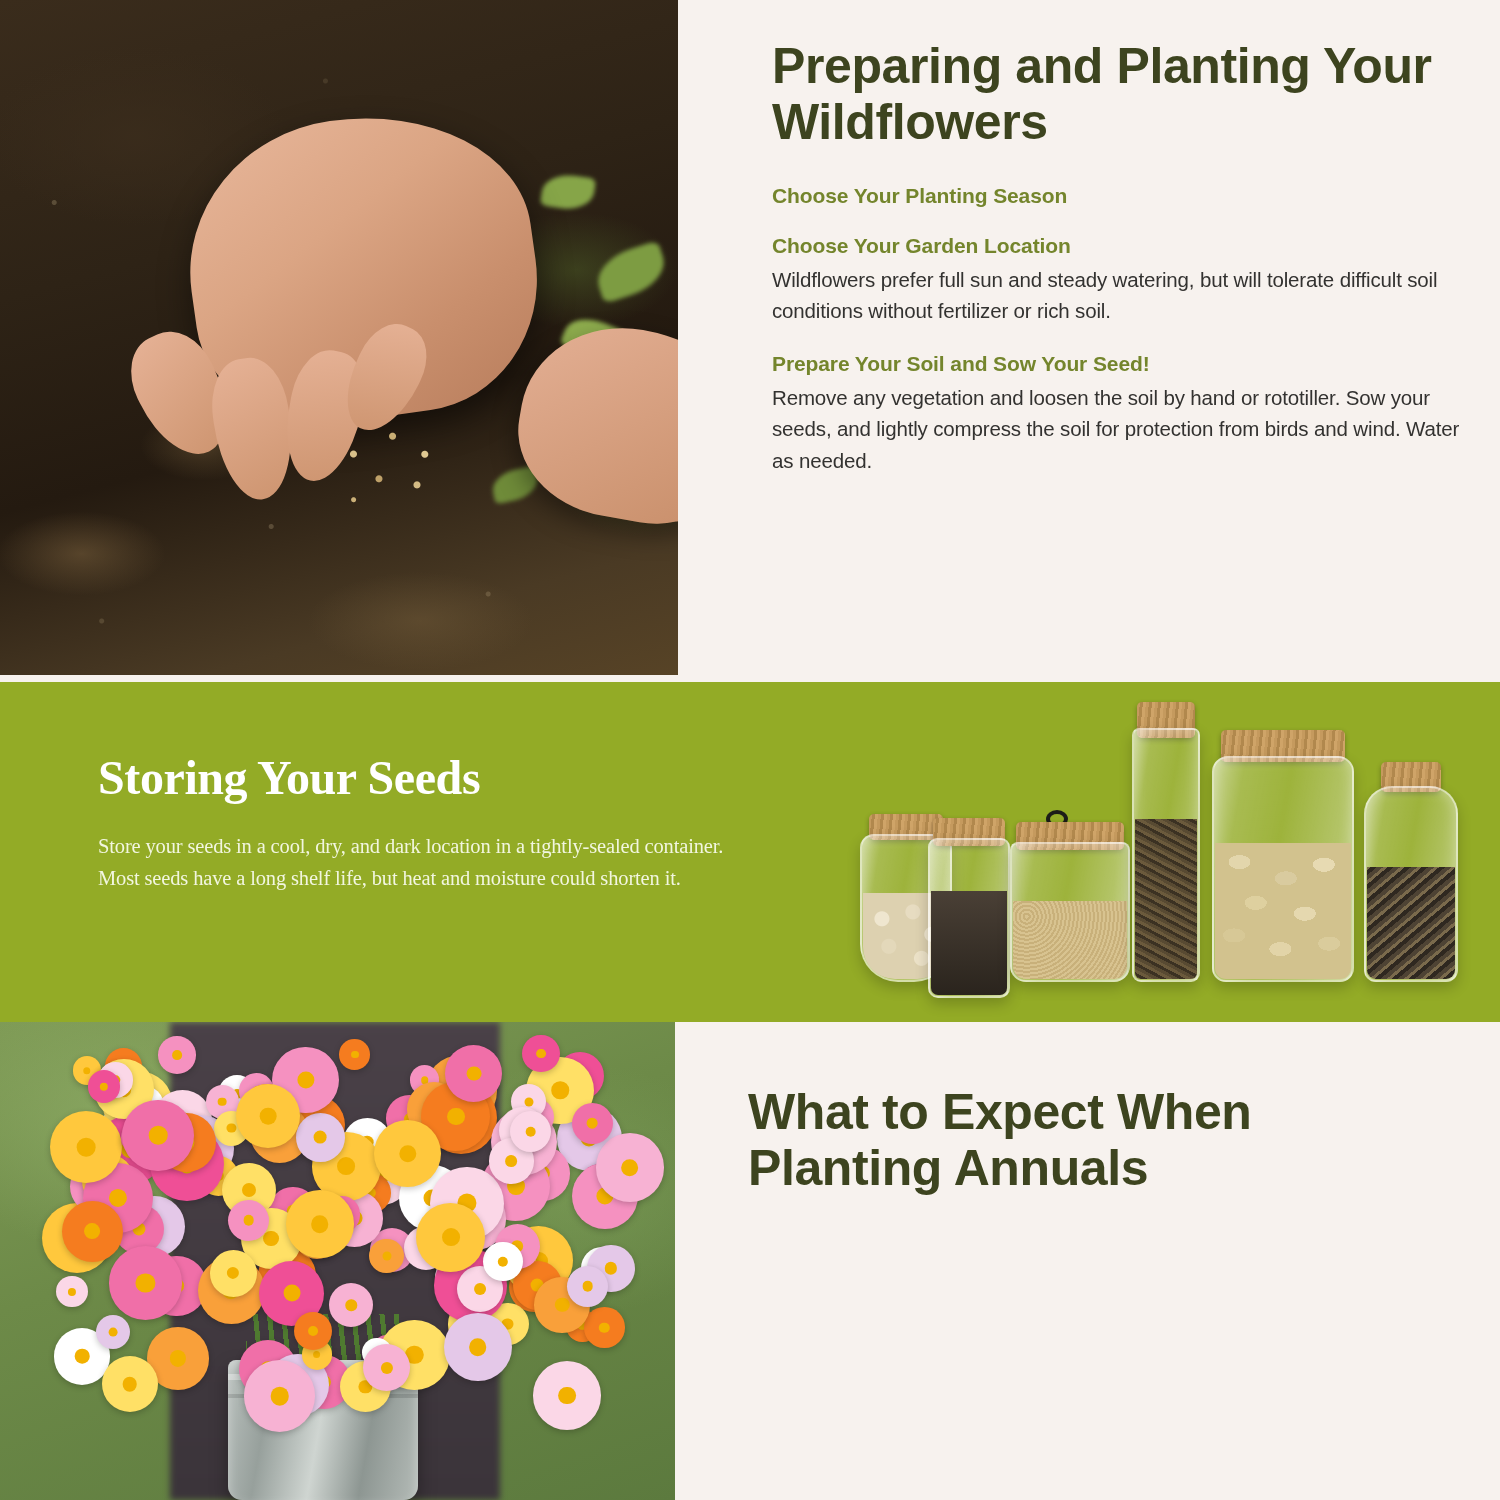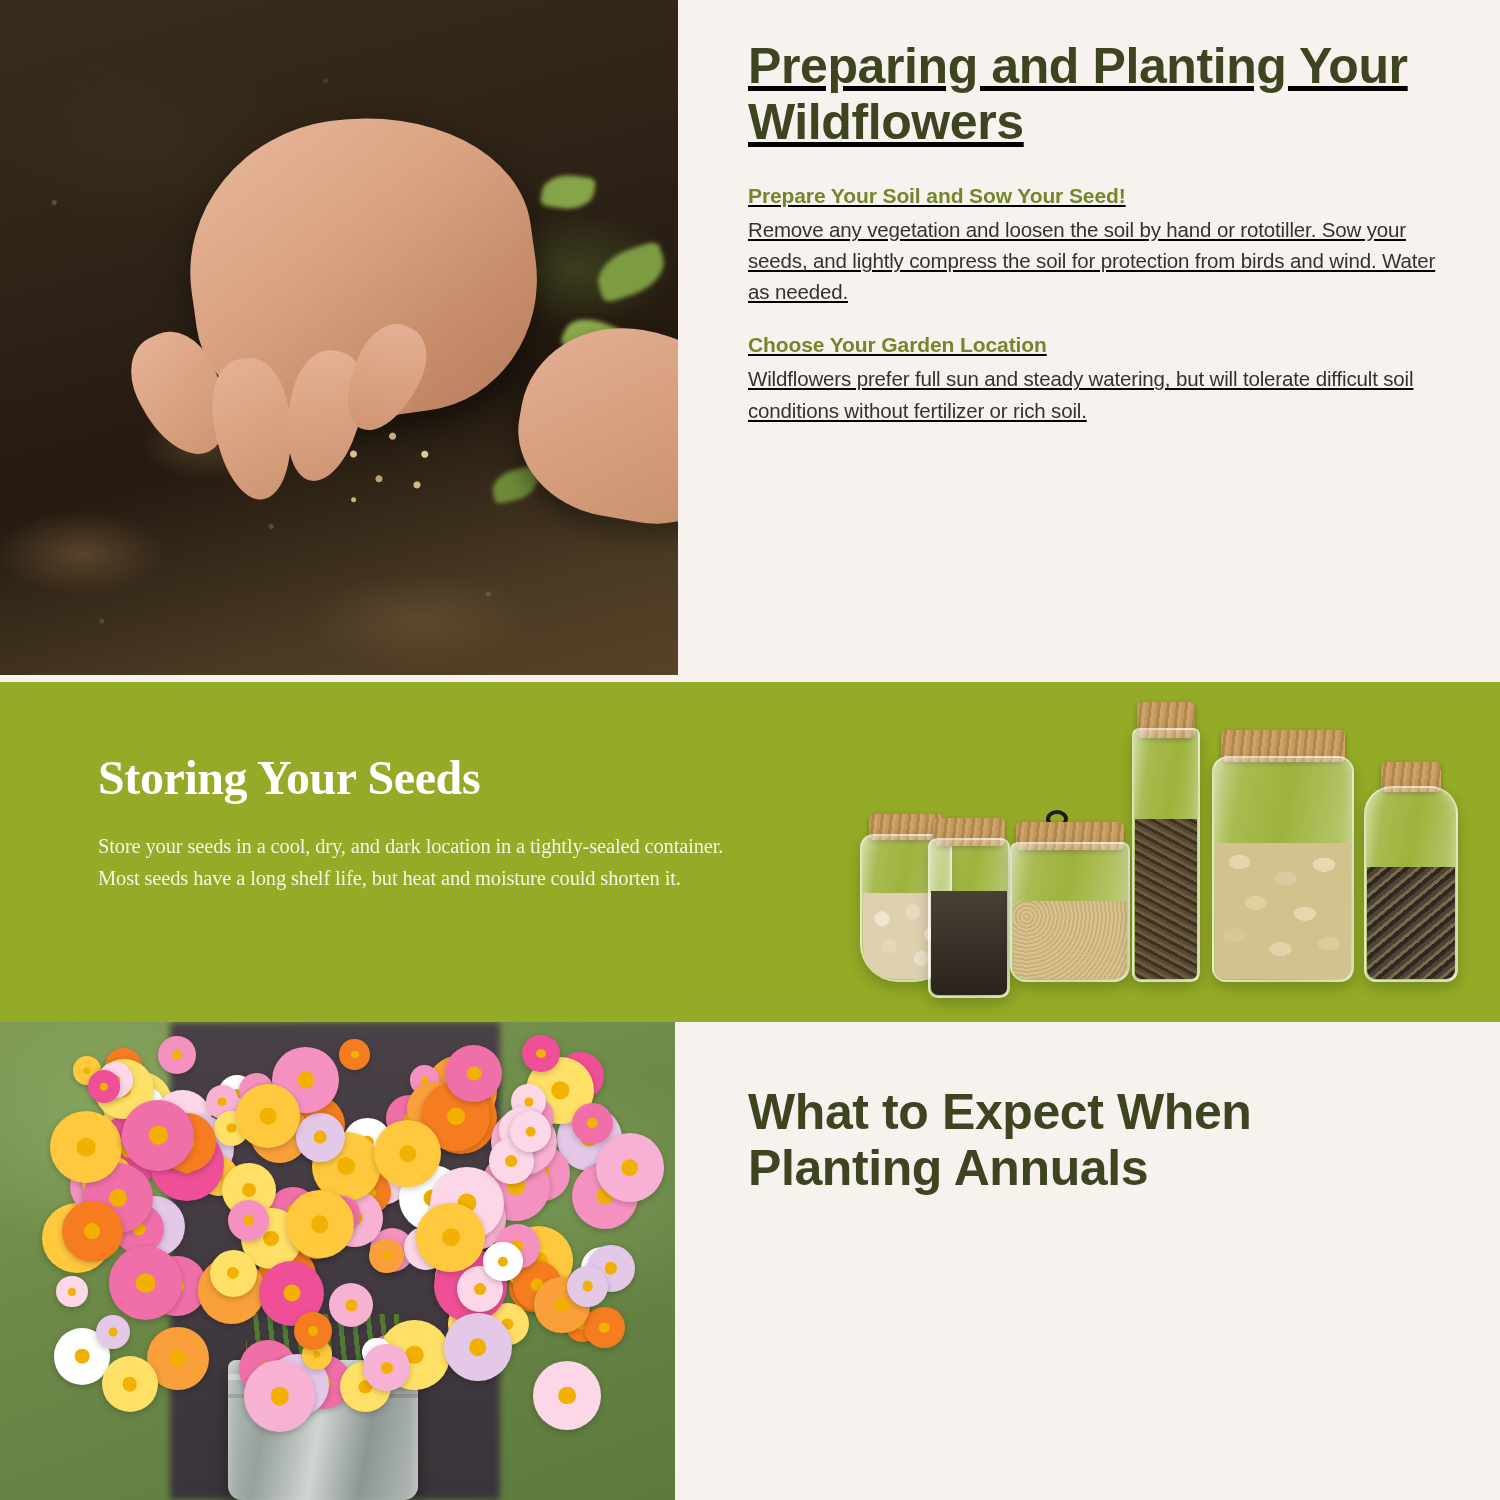--- a/index.html
+++ b/index.html
@@ -76,21 +76,21 @@
     background-image:
       radial-gradient(circle at 20% 30%, #d8c08a 0 3px, transparent 4px),
       radial-gradient(circle at 52% 18%, #c9ae74 0 3px, transparent 4px),
       radial-gradient(circle at 74% 44%, #e0c992 0 3px, transparent 4px),
       radial-gradient(circle at 36% 62%, #bfa169 0 3px, transparent 4px),
       radial-gradient(circle at 64% 76%, #d4bb84 0 3px, transparent 4px),
       radial-gradient(circle at 14% 80%, #cbb078 0 2px, transparent 3px);
     transform:rotate(-10deg);
   }
 
-  .copy1 { position:absolute; left:748px; top:38px; width:705px;text-decoration:underline; }
+  .copy1 { position:absolute; left:772px; top:38px; width:705px; }
   h1.title {
     font-size:50px; line-height:1.12; font-weight:700;
     color:#3d441f; letter-spacing:-.4px; margin-bottom:34px;
     font-stretch:condensed;
   }
   .blk { margin-bottom:26px; }
   .blk:last-child { margin-bottom:0; }
   .sub {
     font-size:21px; font-weight:700; color:#74852c;
     margin-bottom:6px; letter-spacing:-.1px;
@@ -233,30 +233,31 @@
       <div class="finger f3"></div>
       <div class="finger f4"></div>
       <div class="hand2"></div>
       <div class="seeds"></div>
     </div>
 
     <div class="copy1">
       <h1 class="title">Preparing and Planting Your Wildflowers</h1>
 
       <div class="blk">
+        <div class="sub">Choose Your Planting Season</div>
+      </div>
+
+      <div class="blk">
+        <div class="sub">Choose Your Garden Location</div>
+        <div class="body">Wildflowers prefer full sun and steady watering, but will tolerate difficult soil conditions without fertilizer or rich soil.</div>
       </div>
 
       <div class="blk">
         <div class="sub">Prepare Your Soil and Sow Your Seed!</div>
         <div class="body">Remove any vegetation and loosen the soil by hand or rototiller. Sow your seeds, and lightly compress the soil for protection from birds and wind. Water as needed.</div>
-      </div>
-
-      <div class="blk">
-        <div class="sub">Choose Your Garden Location</div>
-        <div class="body">Wildflowers prefer full sun and steady watering, but will tolerate difficult soil conditions without fertilizer or rich soil.</div>
       </div>
     </div>
   </div>
 
   <div class="band">
 
     <div class="copy2">
       <h2 class="band-title">Storing Your Seeds</h2>
       <div class="band-body">Store your seeds in a cool, dry, and dark location in a tightly-sealed container. Most seeds have a long shelf life, but heat and moisture could shorten it.</div>
     </div>

